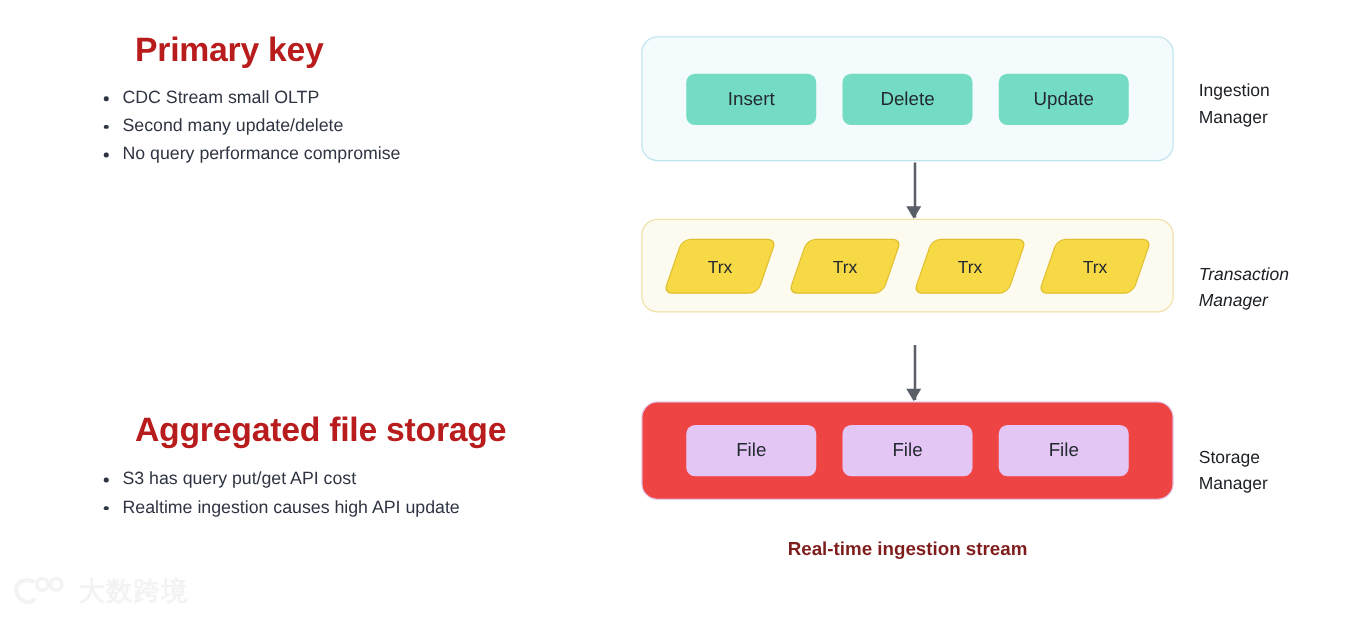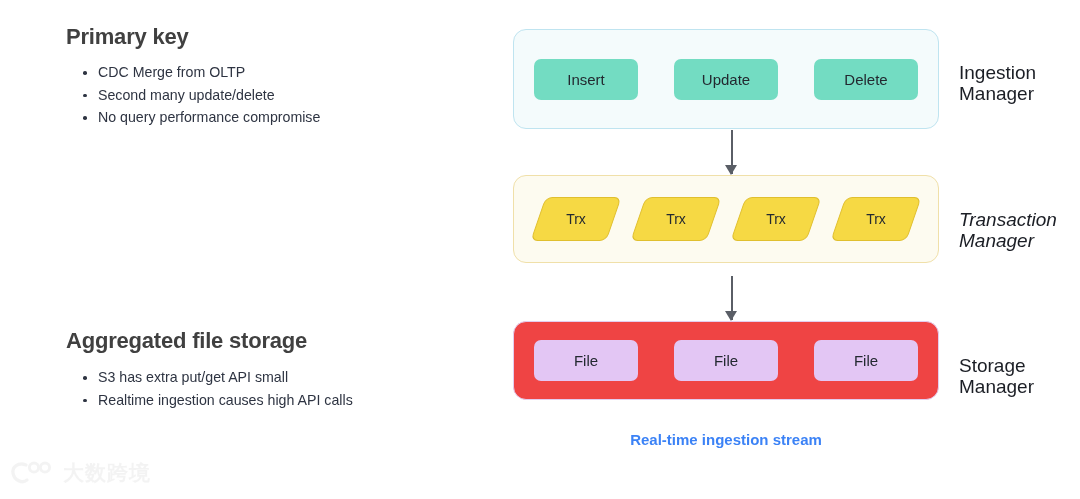--- a/index.html
+++ b/index.html
@@ -8,22 +8,22 @@
     background:#ffffff;
     font-family:"Liberation Sans","DejaVu Sans",sans-serif;
     overflow:hidden;position:relative;
   }
   .page{position:relative;width:1080px;height:499px;}
 
   
   .left{position:absolute;left:66px;top:24px;width:420px;}
   .sec{margin-bottom:0;}
   .sec-title{
-    font-size:22px;font-weight:bold;color:#404040;
-    letter-spacing:-0.2px;line-height:1.2;
+    font-size:27px;font-weight:bold;color:#b91c1c;
+    letter-spacing:-0.2px;line-height:1.2;margin-left:42px;
   }
   .bullets{list-style:none;margin:0;padding:0;}
   .bullets li{
     position:relative;
     font-size:14.2px;color:#2E3442;
     line-height:22.5px;
     padding-left:32px;
     white-space:pre;
   }
   .bullets li::before{
@@ -41,29 +41,29 @@
   
   .diagram{position:absolute;left:513px;top:29px;width:428px;}
 
   .panel{
     position:absolute;left:0;width:426px;
     border-radius:13px;box-sizing:border-box;
     display:flex;align-items:center;justify-content:center;
   }
   .panel .chips{
     display:flex;align-items:center;justify-content:center;
-    gap:36px;width:100%;
+    gap:21px;width:100%;
   }
 
   #panel-ingestion{
     top:0;height:100px;
     background:#F4FBFC;border:1.4px solid #BFE4F0;
   }
   #panel-transaction{
-    top:146px;height:88px;
+    top:146px;height:75px;
     background:#FDFBF0;border:1.4px solid #F0E0A9;
   }
   #panel-storage{
     top:292px;height:79px;
     background:#ef4444;border:1.4px solid #E3CDEF;
   }
 
   .chip{
     box-sizing:border-box;
     display:flex;align-items:center;justify-content:center;
@@ -104,27 +104,27 @@
     width:0;height:0;
     border-left:6.5px solid transparent;
     border-right:6.5px solid transparent;
     border-top:10px solid #5A5E66;
   }
   #arrow-1{top:101px;height:44px;}
   #arrow-2{top:247px;height:44px;}
 
   .caption{
     position:absolute;left:0;top:402px;width:426px;
-    text-align:center;font-size:15px;font-weight:bold;color:#3b82f6;
+    text-align:center;font-size:15px;font-weight:bold;color:#7f1d1d;
   }
 
   
   .side-label{
     position:absolute;left:959px;
-    font-size:19px;color:#1B1E25;line-height:21px;
+    font-size:14px;color:#1B1E25;line-height:21px;
   }
   #label-ingestion{top:62px;}
   #label-transaction{top:209px;font-style:italic;}
   #label-storage{top:355px;}
 
   
   .watermark{
     position:absolute;left:10px;top:459px;
     display:flex;align-items:center;gap:9px;
     opacity:0.62;
@@ -139,51 +139,51 @@
 </head>
 <body>
 
 <div class="page">
 
   <div class="left">
 
     <div class="sec" id="sec1">
       <div class="sec-title">Primary key</div>
       <ul class="bullets">
-        <li>CDC Merge from OLTP</li>
+        <li>CDC Stream small OLTP</li>
         <li>Second many update/delete</li>
         <li>No query performance compromise</li>
       </ul>
     </div>
 
     <div class="sec" id="sec2">
     </div>
 
     <div class="sec" id="sec3">
       <div class="sec-title">Aggregated file storage</div>
       <ul class="bullets">
-        <li>S3 has extra put/get API small</li>
-        <li>Realtime ingestion causes high API calls</li>
+        <li>S3 has query put/get API cost</li>
+        <li>Realtime ingestion causes high API update</li>
       </ul>
     </div>
 
   </div>
 
   <div class="diagram">
 
     <div class="panel" id="panel-ingestion">
       <div class="chips">
         <div class="chip chip-teal">
           <span>Insert</span>
         </div>
         <div class="chip chip-teal">
+          <span>Delete</span>
+        </div>
+        <div class="chip chip-teal">
           <span>Update</span>
-        </div>
-        <div class="chip chip-teal">
-          <span>Delete</span>
         </div>
       </div>
     </div>
 
     <div class="arrow" id="arrow-1">
       <div class="shaft"></div>
       <div class="head"></div>
     </div>
 
     <div class="panel" id="panel-transaction">

